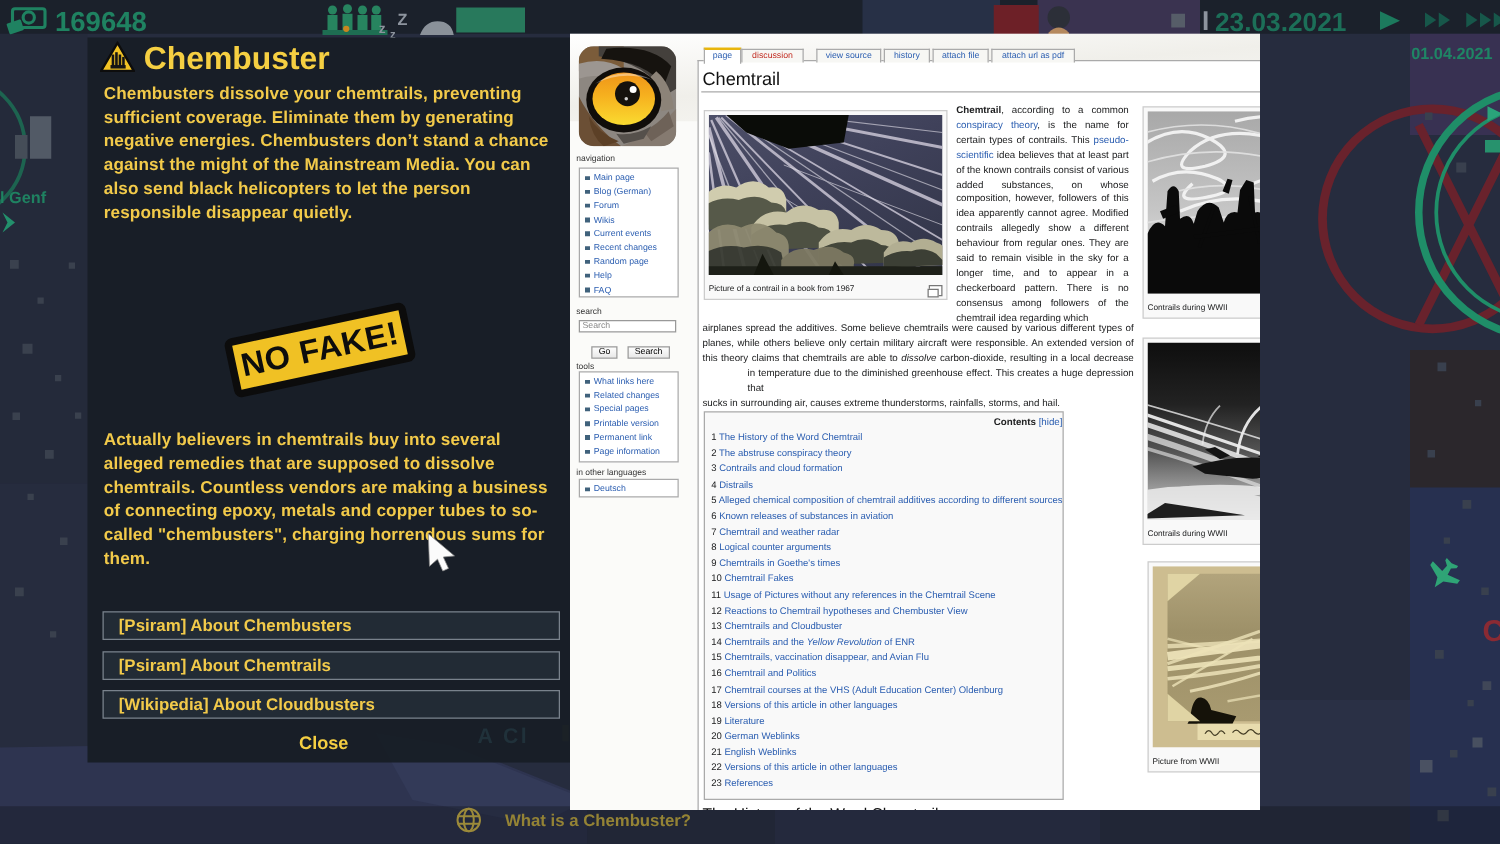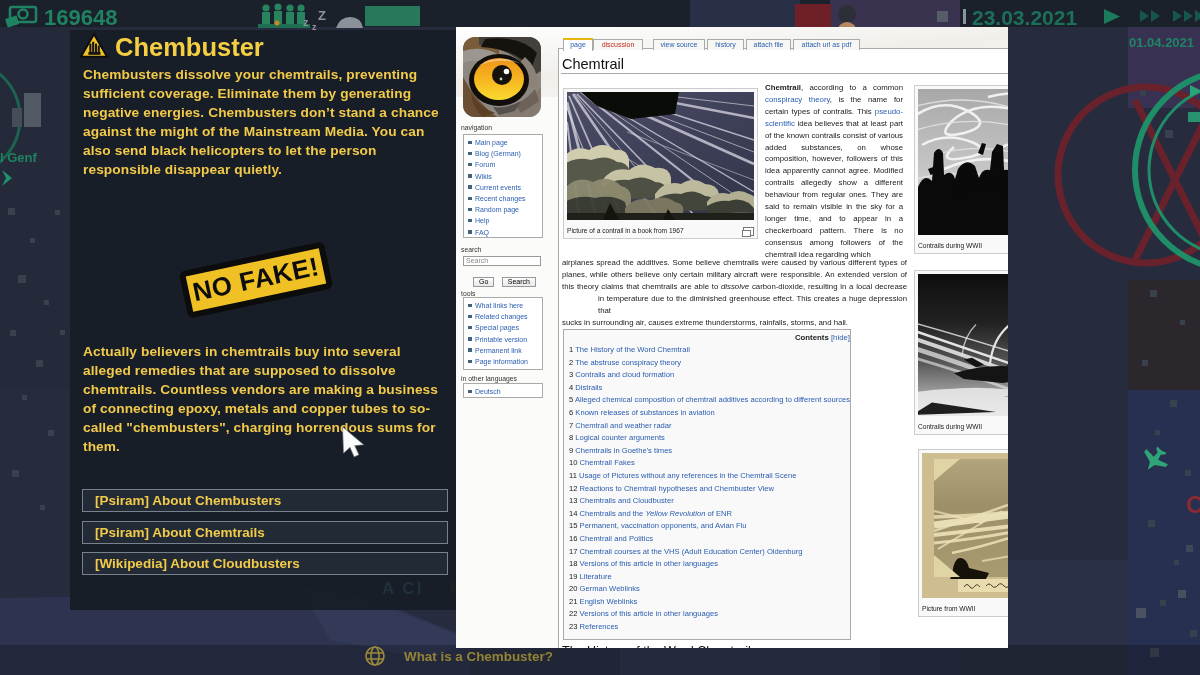--- a/index.html
+++ b/index.html
@@ -167,20 +167,21 @@
       <rect x="9" y="20" width="13" height="3"></rect>
     </g>
   </svg>
   <div id="mtitle">Chembuster</div>
   <div class="mp" style="top:35px">Chembusters dissolve your chemtrails, preventing<br>sufficient coverage. Eliminate them by generating<br>negative energies. Chembusters don’t stand a chance<br>against the might of the Mainstream Media. You can<br>also send black helicopters to let the person<br>responsible disappear quietly.</div>
   <div id="nofake">NO FAKE!</div>
   <div class="mp" style="top:312px">Actually believers in chemtrails buy into several<br>alleged remedies that are supposed to dissolve<br>chemtrails. Countless vendors are making a business<br>of connecting epoxy, metals and copper tubes to so-<br>called "chembusters", charging horrendous sums for<br>them.</div>
   <div class="mbtn" style="top:490.5px">[Psiram] About Chemtrails</div>
   <div class="mbtn" style="top:459px">[Psiram] About Chembusters</div>
   <div class="mbtn" style="top:522px">[Wikipedia] About Cloudbusters</div>
+  <div id="mclose">Close</div>
   <div style="position:absolute;left:312px;top:549px;font-size:17px;font-weight:bold;color:#20313a;letter-spacing:2px;">A Cl</div>
 </div>
 
 <div id="wiki">
   <div id="wikihead"></div>
   <div id="login"><svg width="8" height="8" viewBox="0 0 8 8" style="vertical-align:-1px">
           <circle cx="4" cy="2.4" r="1.9" fill="#c89632"></circle>
           <path d="M0.6 8 q0.4 -3.4 3.4 -3.4 q3 0 3.4 3.4 z" fill="#3a66a8"></path>
         </svg> log in</div>
   <div id="content">
@@ -271,21 +272,21 @@
         5 <span class="wlink">Alleged chemical composition of chemtrail additives according to different sources</span><br>
         6 <span class="wlink">Known releases of substances in aviation</span><br>
         7 <span class="wlink">Chemtrail and weather radar</span><br>
         8 <span class="wlink">Logical counter arguments</span><br>
         9 <span class="wlink">Chemtrails in Goethe's times</span><br>
         10 <span class="wlink">Chemtrail Fakes</span><br>
         11 <span class="wlink">Usage of Pictures without any references in the Chemtrail Scene</span><br>
         12 <span class="wlink">Reactions to Chemtrail hypotheses and Chembuster View</span><br>
         13 <span class="wlink">Chemtrails and Cloudbuster</span><br>
         14 <span class="wlink">Chemtrails and the <i>Yellow Revolution</i> of ENR</span><br>
-        15 <span class="wlink">Permanent, vaccination opponents, and Avian Flu</span><br>
+        15 <span class="wlink">Chemtrails, vaccination disappear, and Avian Flu</span><br>
         16 <span class="wlink">Chemtrail and Politics</span><br>
         17 <span class="wlink">Chemtrail courses at the VHS (Adult Education Center) Oldenburg</span><br>
         18 <span class="wlink">Versions of this article in other languages</span><br>
         19 <span class="wlink">Literature</span><br>
         20 <span class="wlink">German Weblinks</span><br>
         21 <span class="wlink">English Weblinks</span><br>
         22 <span class="wlink">Versions of this article in other languages</span><br>
         23 <span class="wlink">References</span>
       </div>
     </div>

